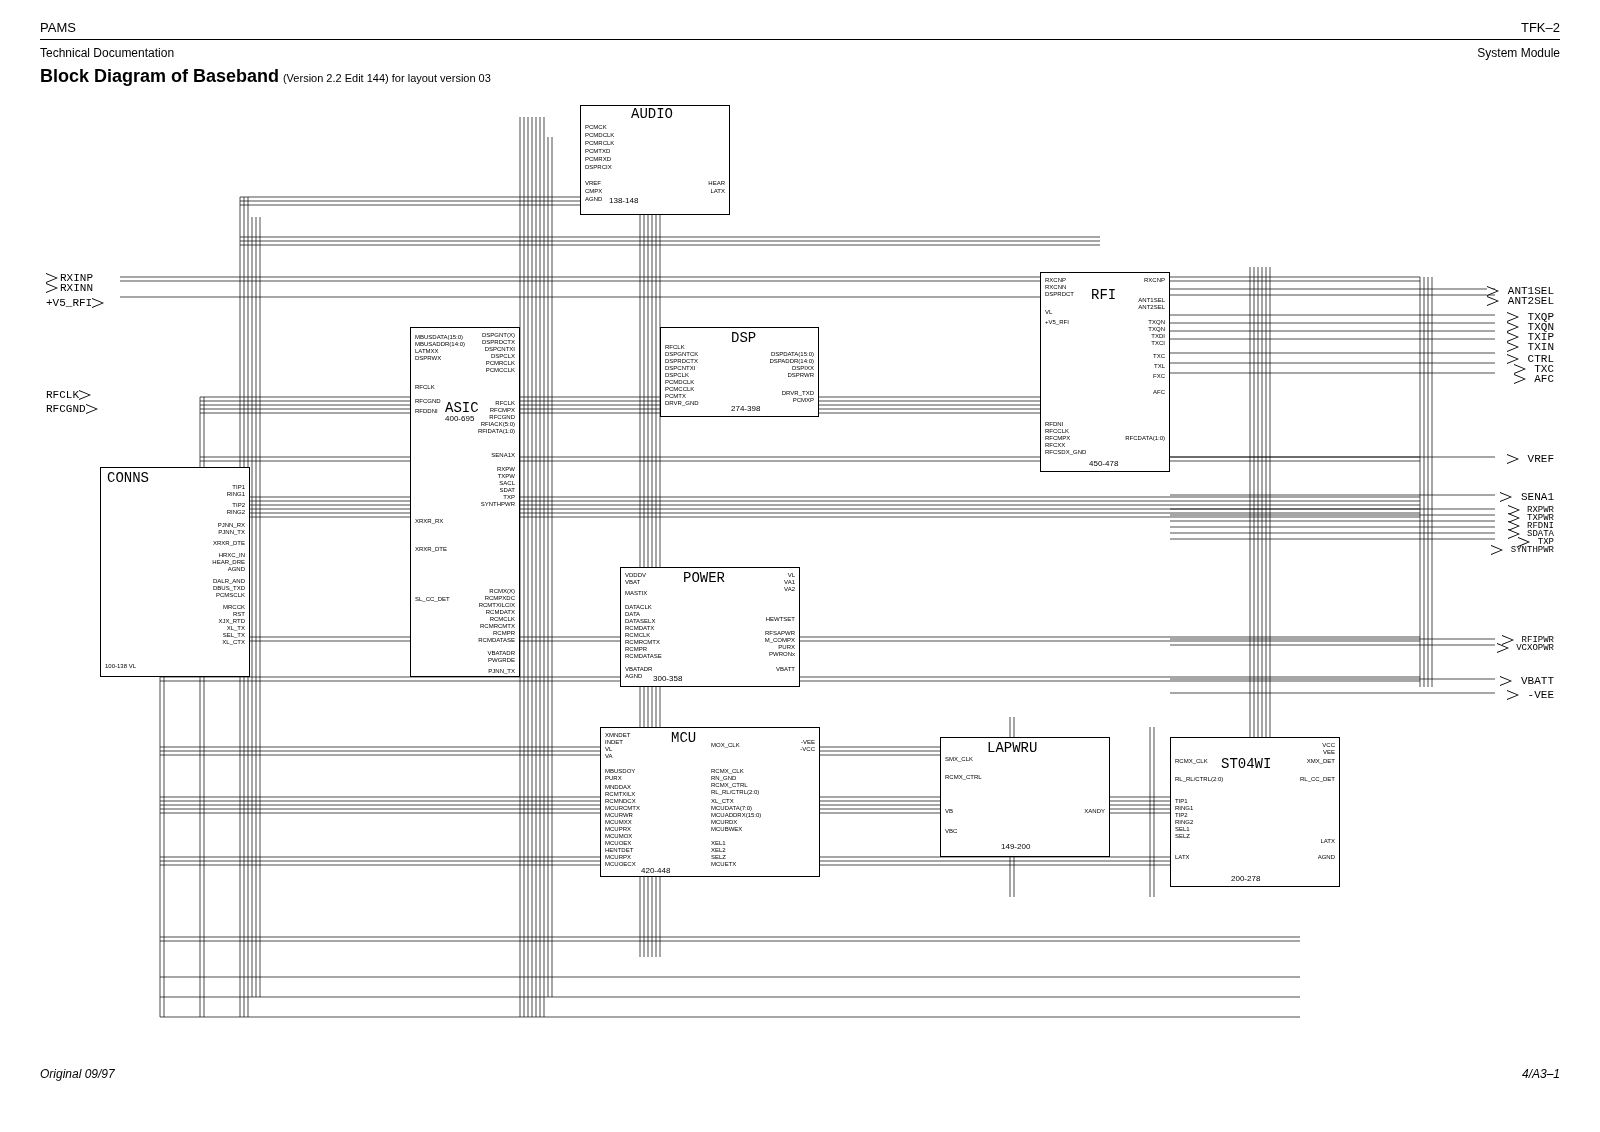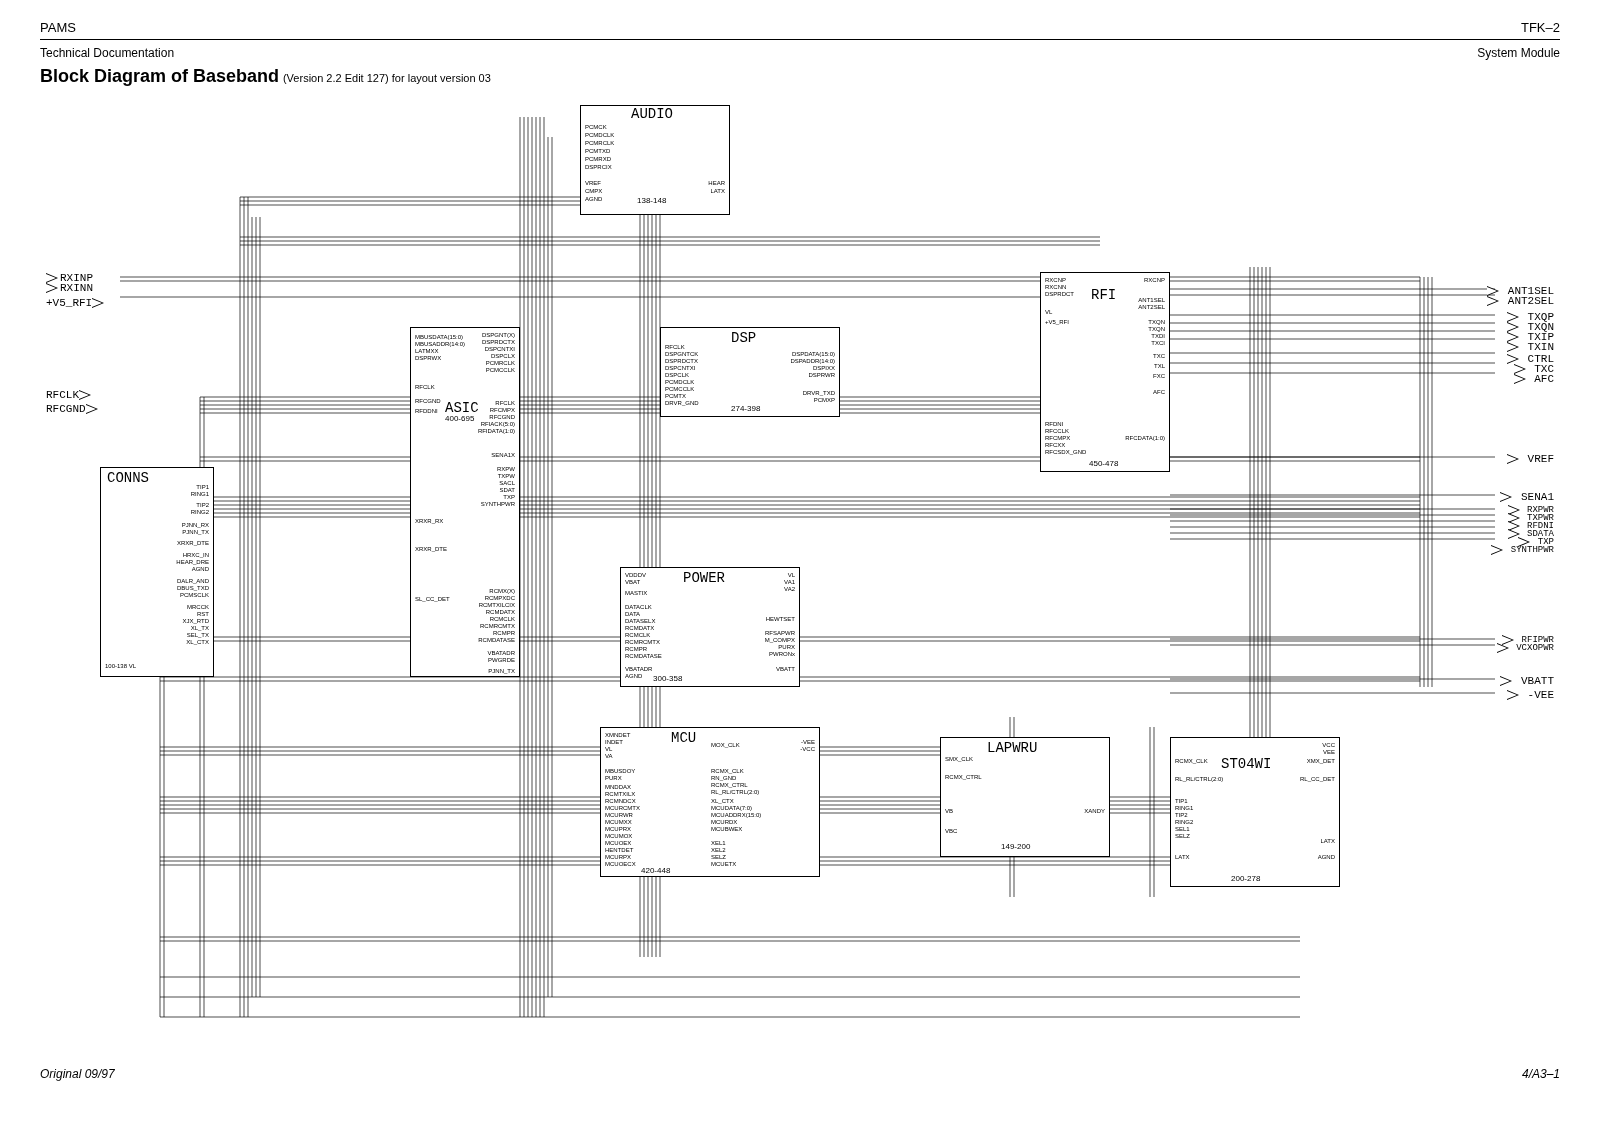--- a/index.html
+++ b/index.html
@@ -36,21 +36,21 @@
   <span>PAMS</span>
   <span>TFK–2</span>
 </div>
 <div class="hr"></div>
 <div class="sub-row">
   <span>Technical Documentation</span>
   <span>System Module</span>
 </div>
 <div class="title-row">
   <span class="title-bold">Block Diagram of Baseband</span>
-  <span class="title-light">(Version 2.2 Edit 127) for layout version 03</span>
+  <span class="title-light">(Version 2.2 Edit 144) for layout version 03</span>
 </div>
 
 <div class="diagram-wrap">
 
   <svg width="1520" height="960">
     <g stroke="#000" stroke-width="0.7" fill="none">
 
       <g>
         <line x1="80" y1="180" x2="1380" y2="180"></line>
           <line x1="80" y1="184" x2="1380" y2="184"></line>
@@ -189,26 +189,26 @@
     <span class="block-label-main" style="left:50px; top:0;">AUDIO</span>
     <span class="tiny" style="left:4px; top:18px;">PCMCK</span>
     <span class="tiny" style="left:4px; top:26px;">PCMDCLK</span>
     <span class="tiny" style="left:4px; top:34px;">PCMRCLK</span>
     <span class="tiny" style="left:4px; top:42px;">PCMTXD</span>
     <span class="tiny" style="left:4px; top:50px;">PCMRXD</span>
     <span class="tiny" style="left:4px; top:58px;">DSPRCIX</span>
     <span class="tiny" style="left:4px; top:74px;">VREF</span>
     <span class="tiny" style="left:4px; top:82px;">CMPX</span>
     <span class="tiny" style="left:4px; top:90px;">AGND</span>
-    <span class="range-label" style="left:28px; top:90px;margin-left:28px;">138-148</span>
+    <span class="range-label" style="left:28px; top:90px;">138-148</span>
     <span class="tiny" style="right:4px; top:74px;">HEAR</span>
     <span class="tiny" style="right:4px; top:82px;">LATX</span>
   </div>
 
-  <div class="block" style="left:620px; top:230px; width:180px; height:90px;">
+  <div class="block" style="left:620px; top:230px; width:159px; height:90px;">
     <span class="block-label-main" style="left:70px; top:2px;">DSP</span>
     <span class="tiny" style="left:4px; top:16px;">RFCLK</span>
     <span class="tiny" style="left:4px; top:23px;">DSPGNTCK</span>
     <span class="tiny" style="left:4px; top:30px;">DSPRDCTX</span>
     <span class="tiny" style="left:4px; top:37px;">DSPCNTXI</span>
     <span class="tiny" style="left:4px; top:44px;">DSPCLK</span>
     <span class="tiny" style="left:4px; top:51px;">PCMDCLK</span>
     <span class="tiny" style="left:4px; top:58px;">PCMCCLK</span>
     <span class="tiny" style="left:4px; top:65px;">PCMTX</span>
     <span class="tiny" style="left:4px; top:72px;">DRVR_GND</span>
@@ -285,21 +285,21 @@
     <span class="tiny" style="right:4px; top:281px;">RCMDATX</span>
     <span class="tiny" style="right:4px; top:288px;">RCMCLK</span>
     <span class="tiny" style="right:4px; top:295px;">RCMRCMTX</span>
     <span class="tiny" style="right:4px; top:302px;">RCMPR</span>
     <span class="tiny" style="right:4px; top:309px;">RCMDATASE</span>
     <span class="tiny" style="right:4px; top:322px;">VBATADR</span>
     <span class="tiny" style="right:4px; top:329px;">PWGRDE</span>
     <span class="tiny" style="right:4px; top:340px;">PJNN_TX</span>
   </div>
 
-  <div class="block" style="left:60px; top:370px; width:114px; height:210px;">
+  <div class="block" style="left:60px; top:370px; width:150px; height:210px;">
     <span class="block-label-main" style="left:6px; top:2px;">CONNS</span>
     <span class="tiny" style="right:4px; top:16px;">TIP1</span>
     <span class="tiny" style="right:4px; top:23px;">RING1</span>
     <span class="tiny" style="right:4px; top:34px;">TIP2</span>
     <span class="tiny" style="right:4px; top:41px;">RING2</span>
     <span class="tiny" style="right:4px; top:54px;">PJNN_RX</span>
     <span class="tiny" style="right:4px; top:61px;">PJNN_TX</span>
     <span class="tiny" style="right:4px; top:72px;">XRXR_DTE</span>
     <span class="tiny" style="right:4px; top:84px;">HRXC_IN</span>
     <span class="tiny" style="right:4px; top:91px;">HEAR_DRE</span>

